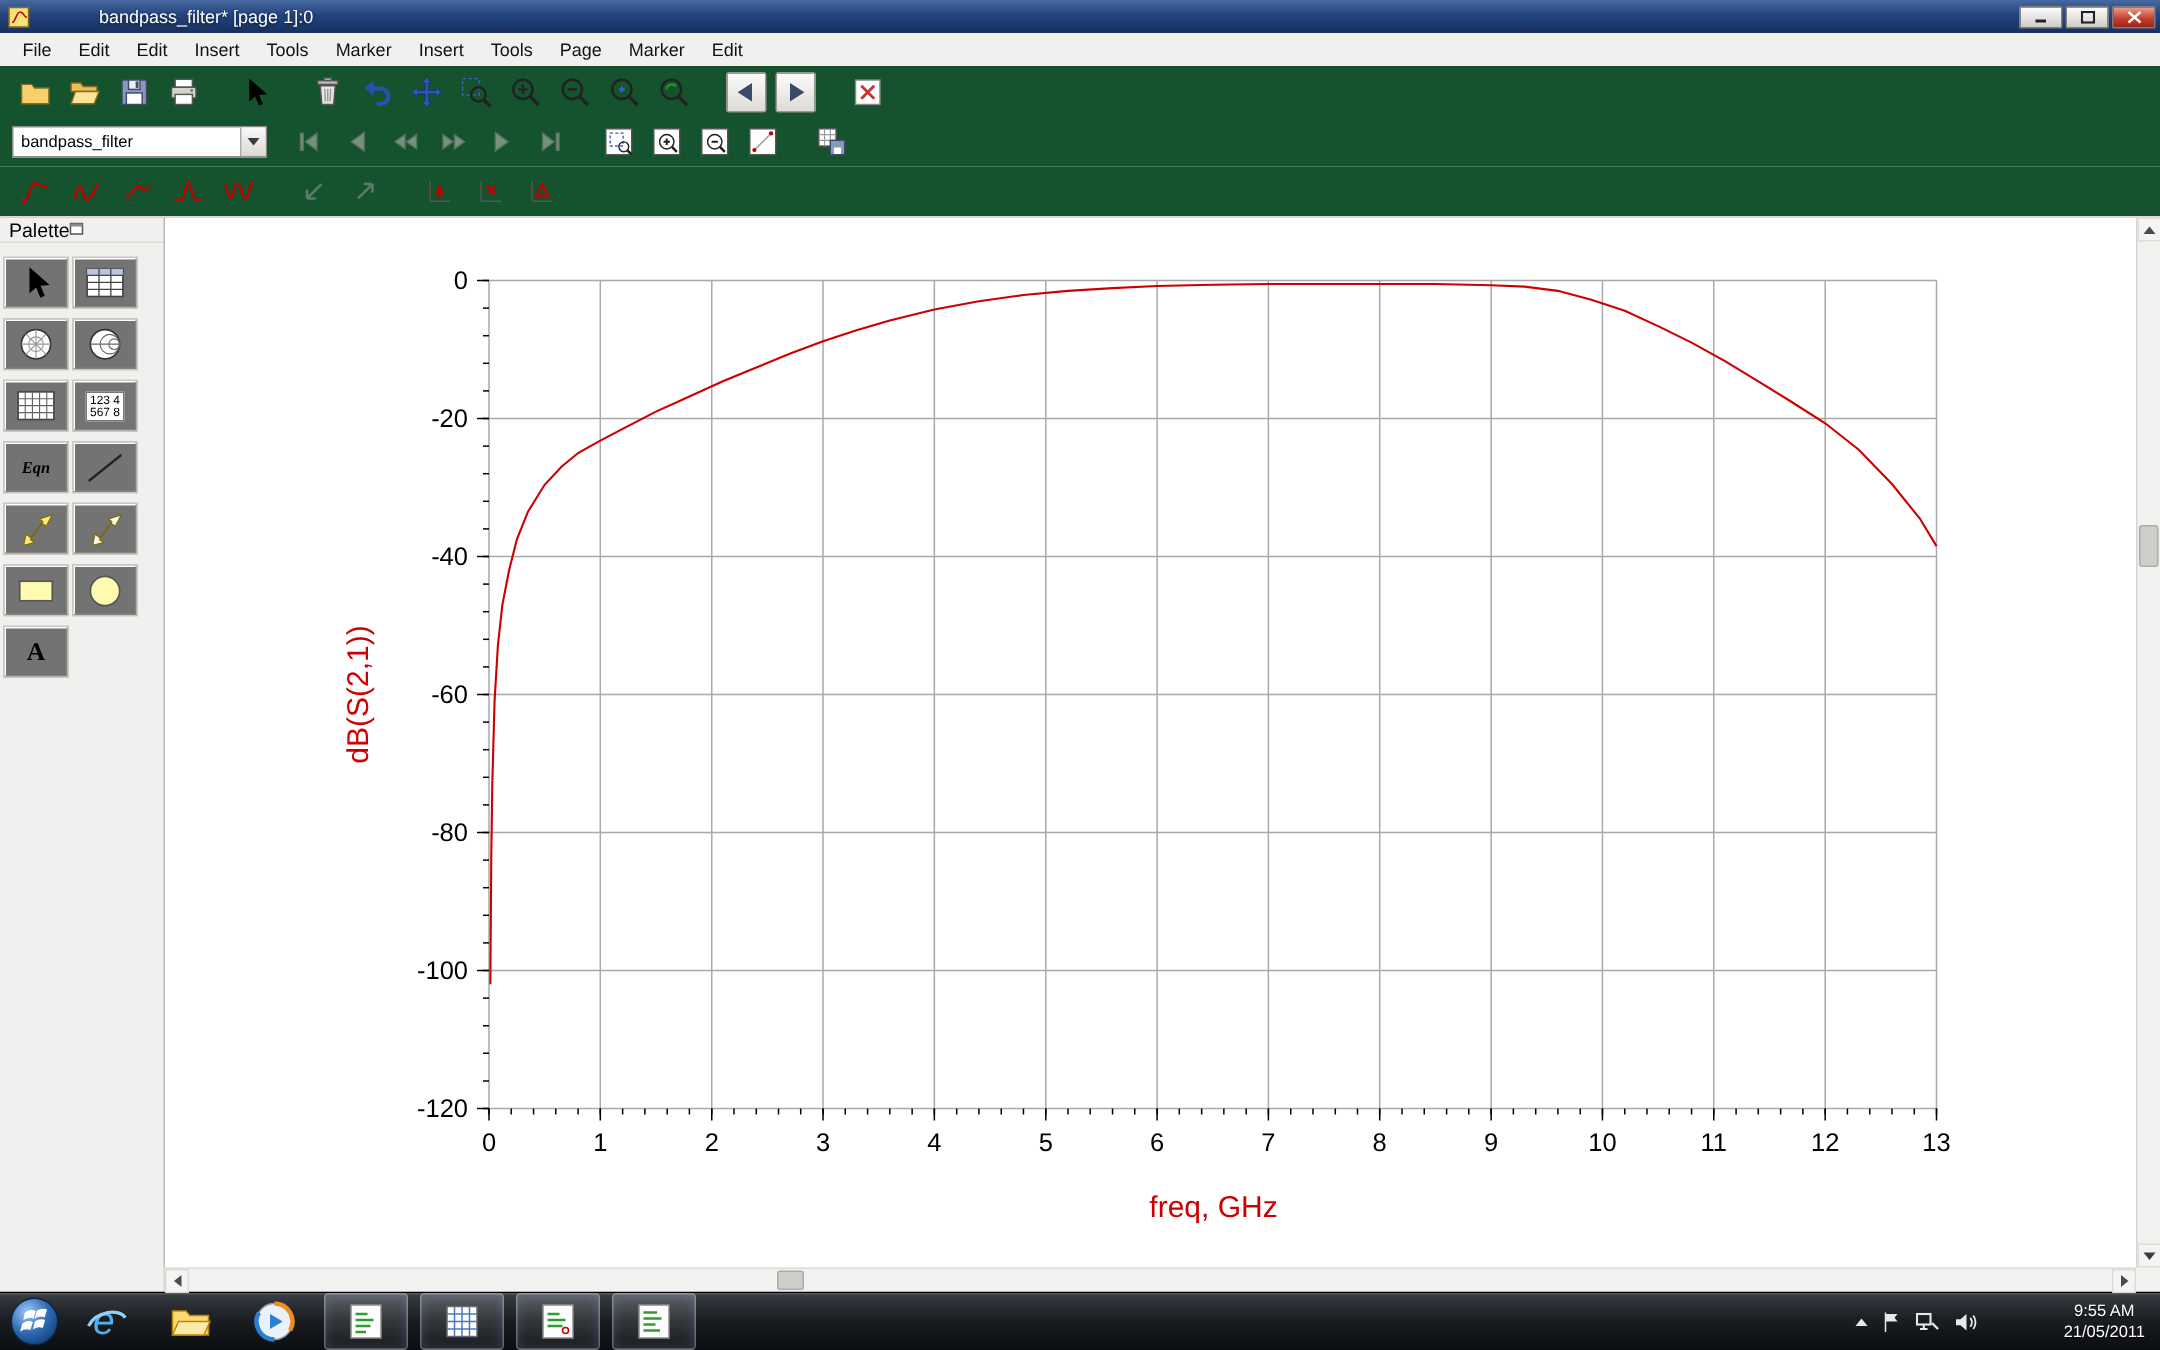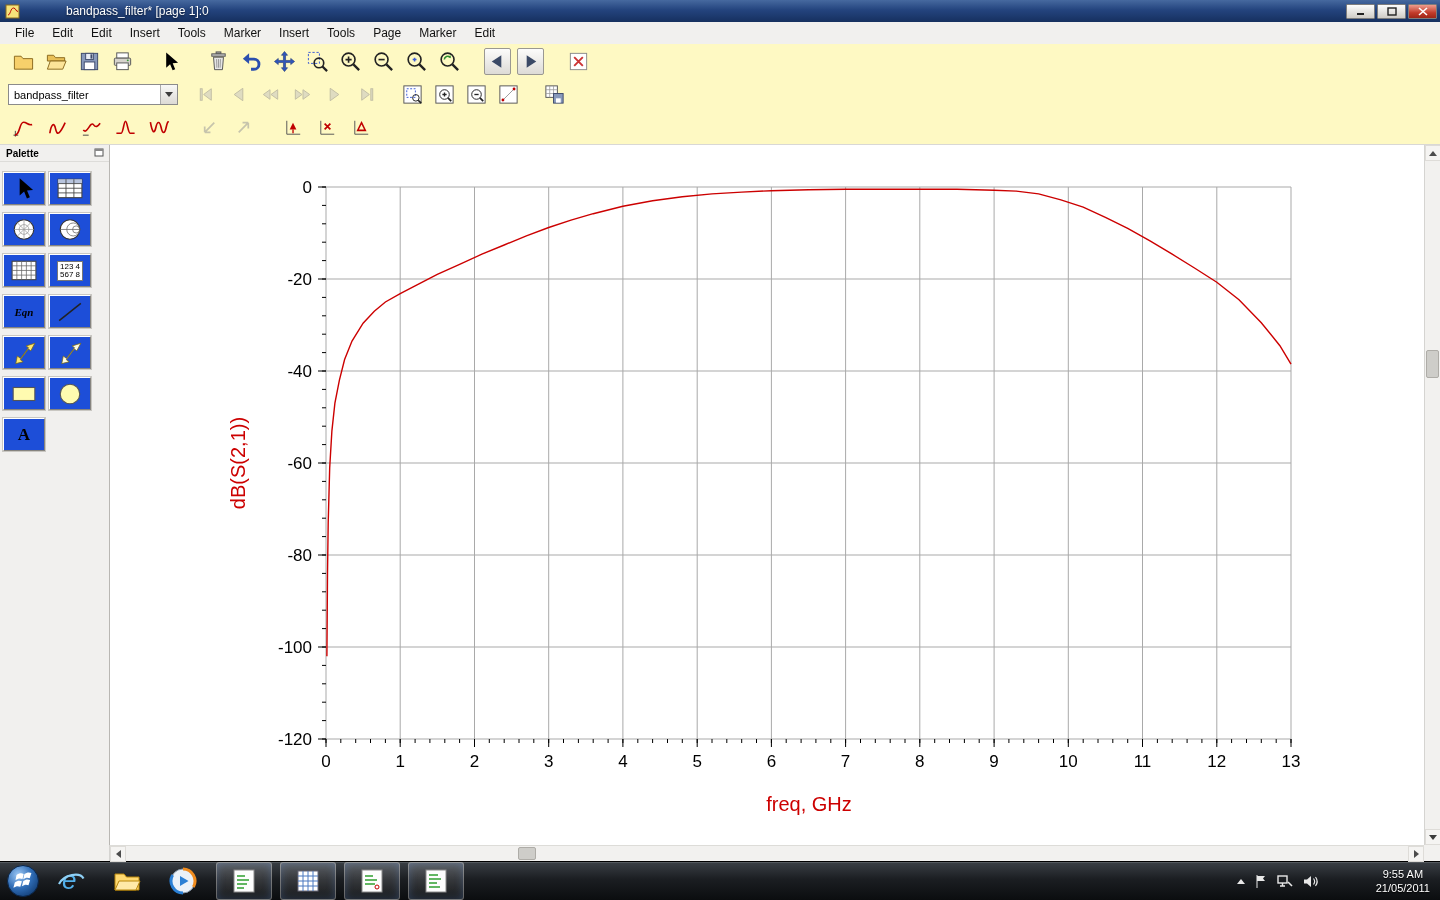--- a/index.html
+++ b/index.html
@@ -11,44 +11,44 @@
   .title-text{color:#fff;font-size:12px;margin-left:6px;flex:1;white-space:nowrap;text-shadow:0 1px 2px rgba(0,0,0,.6);padding-left:40px;}
   .win-controls{display:flex;gap:2px;}
   .win-btn{width:29px;height:15px;display:flex;align-items:center;justify-content:center;background:linear-gradient(#fdfdfd,#cfccc6);border:1px solid #7d7d7d;border-radius:1px;}
   .win-btn.close{background:linear-gradient(#ef9c8d,#c23b2a 60%,#9e2617);}
 
   
   .menubar{height:22px;display:flex;align-items:center;background:#f1f0ee;font-size:12px;padding-left:6px;color:#111;}
   .menu-item{padding:3px 9px;}
 
   
-  .toolbar{display:flex;align-items:center;background:#fef9c3;}
+  .toolbar{display:flex;align-items:center;background:#14532d;}
   .t1{height:34px;padding-left:10px;gap:6px;}
   .t2{height:33px;padding-left:8px;gap:5px;}
   .t3{height:34px;padding-left:10px;gap:7px;border-bottom:1px solid #d9d8d5;}
   .ticon{width:27px;height:27px;border:0;background:transparent;display:flex;align-items:center;justify-content:center;padding:0;}
   .ticon svg{width:23px;height:23px;display:block;}
   .ticon.disabled{opacity:.55;}
   .pgbtn{background:linear-gradient(#fcfcfb,#dddbd6);border:1px solid #9a9892;border-radius:2px;}
   .sep{display:inline-block;width:9px;height:1px;}
 
   .combo{width:170px;height:21px;background:#fff;border:1px solid #8b8b8b;display:flex;align-items:center;margin-right:10px;}
   .combo-text{flex:1;font-size:11px;padding-left:5px;color:#000;white-space:nowrap;overflow:hidden;}
   .combo-arrow{width:17px;height:19px;background:linear-gradient(#f8f8f7,#dcdad5);border-left:1px solid #aaa;display:flex;align-items:center;justify-content:center;}
   .tri-down{width:0;height:0;border-left:4px solid transparent;border-right:4px solid transparent;border-top:5px solid #3c3c3c;}
   .tri-up{width:0;height:0;border-left:4px solid transparent;border-right:4px solid transparent;border-bottom:5px solid #4c4c4c;}
   .tri-left{width:0;height:0;border-top:4px solid transparent;border-bottom:4px solid transparent;border-right:5px solid #4c4c4c;}
   .tri-right{width:0;height:0;border-top:4px solid transparent;border-bottom:4px solid transparent;border-left:5px solid #4c4c4c;}
 
   
   .workspace{display:flex;height:700px;}
   .palette{width:110px;background:#f1f0ee;border-right:1px solid #b9b7b3;display:flex;flex-direction:column;}
-  .palette-header{height:17px;display:flex;align-items:center;justify-content:space-between;padding:0 5px 0 6px;font-size:10px;color:#000;border-bottom:1px solid #dddcd9;font-weight:bold;}
+  .palette-header{height:17px;display:flex;align-items:center;padding:0 5px 0 6px;font-size:13px;color:#000;border-bottom:1px solid #dddcd9;}
   .palette-grid{display:grid;grid-template-columns:42px 42px;gap:8px 4px;padding:10px 0 0 3px;}
-  .palette-btn{width:42px;height:33px;background:#1d4ed8;border:1px solid;border-color:#ffffff #86847f #86847f #ffffff;outline:1px solid #c9c7c2;display:flex;align-items:center;justify-content:center;}
+  .palette-btn{width:42px;height:33px;background:#737373;border:1px solid;border-color:#ffffff #86847f #86847f #ffffff;outline:1px solid #c9c7c2;display:flex;align-items:center;justify-content:center;}
   .palette-btn svg{width:32px;height:26px;display:block;}
   .list-ico{font-size:8px;line-height:8px;color:#000;border:1px solid #777;background:#fff;padding:1px 2px;white-space:pre;}
   .eqn-ico{font:italic bold 11px "Liberation Serif",serif;color:#000;}
   .a-ico{font:bold 17px "Liberation Serif",serif;color:#000;}
 
   .plot-area{flex:1;background:#fff;overflow:hidden;}
   svg text{font-family:"Liberation Sans",sans-serif;}
 
   
   .vscroll{width:16px;background:#f2f1ef;border-left:1px solid #d5d4d1;position:relative;}

